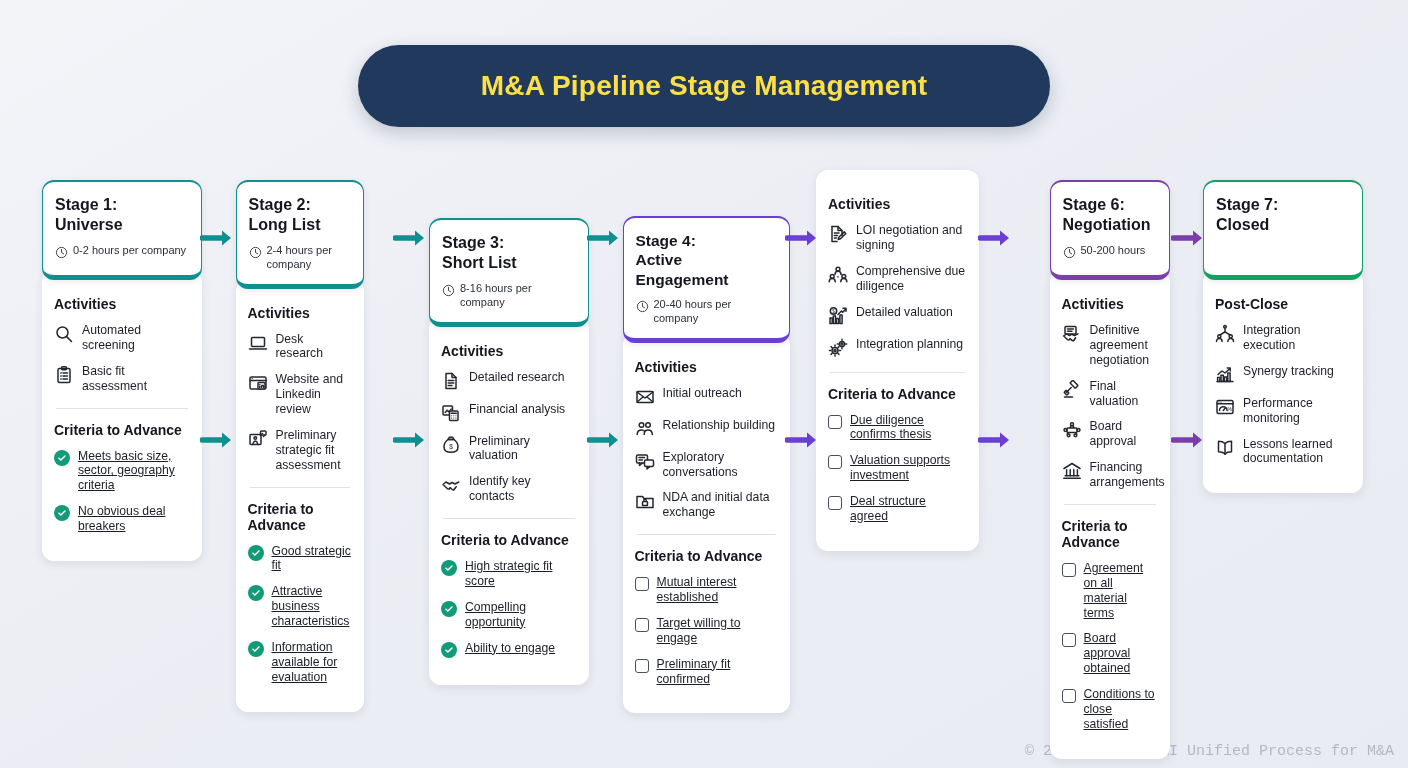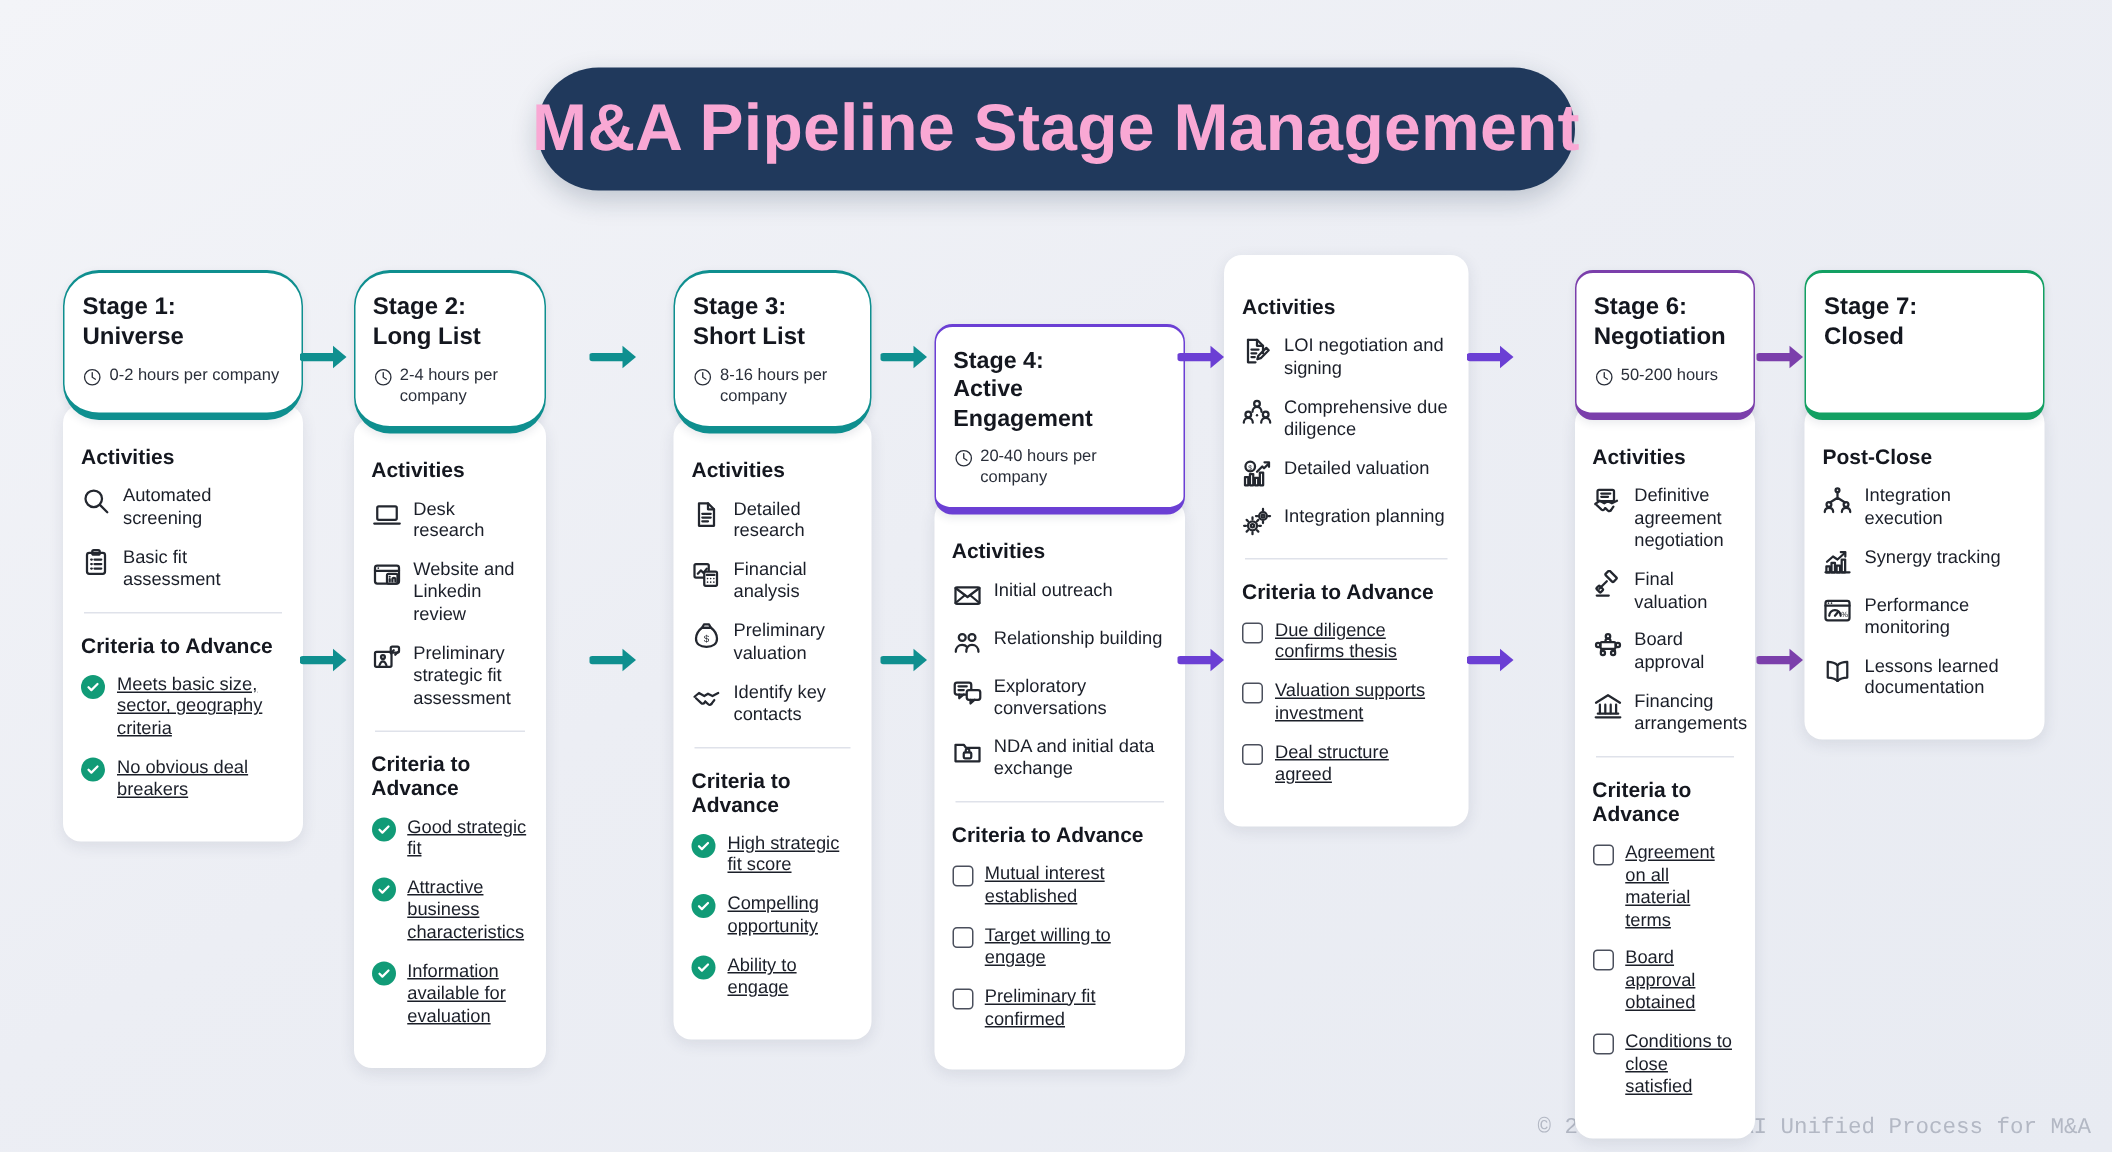--- a/index.html
+++ b/index.html
@@ -27,22 +27,22 @@
     width: 692px;
     height: 82px;
     background: #20395c;
     border-radius: 41px;
     display: flex;
     align-items: center;
     justify-content: center;
     box-shadow: 0 6px 18px rgba(20,40,70,0.22);
   }
   .title-text {
-    color: #f9a8d4;
-    font-size: 44px;
+    color: #fde047;
+    font-size: 28px;
     font-weight: bold;
     letter-spacing: 0.2px;
     white-space: nowrap;
   }
 
   
   .stages {
     position: absolute;
     left: 42px;
     top: 180px;
@@ -60,21 +60,21 @@
   .stage-head {
     background: #ffffff;
     border-radius: 12px;
     padding: 13px 12px 12px 12px;
     position: relative;
     z-index: 3;
     min-height: 100px;
     box-shadow: 0 2px 6px rgba(40,50,80,0.10);
   }
   .stage-head.teal   { border-bottom: 5px solid #0f8f8f; border-top: 2px solid #0f8f8f;
-                       border-left: 1px solid #0f8f8f; border-right: 1px solid #0f8f8f; border-radius: 24px; }
+                       border-left: 1px solid #0f8f8f; border-right: 1px solid #0f8f8f; }
   .stage-head.violet { border-bottom: 5px solid #6b3fd4; border-top: 2px solid #6b3fd4;
                        border-left: 1px solid #6b3fd4; border-right: 1px solid #6b3fd4; }
   .stage-head.purple { border-bottom: 5px solid #7b3fab; border-top: 2px solid #7b3fab;
                        border-left: 1px solid #7b3fab; border-right: 1px solid #7b3fab; }
   .stage-head.green  { border-bottom: 5px solid #13a063; border-top: 2px solid #13a063;
                        border-left: 1px solid #13a063; border-right: 1px solid #13a063; }
 
   .stage-name {
     font-size: 16px;
     font-weight: bold;
@@ -303,21 +303,21 @@
           <div class="crit">
             <span class="check-circle">
               <svg viewBox="0 0 12 12" width="10" height="10">
                 <path d="M2.4 6.2l2.3 2.3L9.6 3.6" fill="none" stroke="#ffffff" stroke-width="1.8" stroke-linecap="round" stroke-linejoin="round"></path>
               </svg>
             </span>
             <span class="crit-txt">Information available for evaluation</span>
           </div>
         </div>
       </div>
-      <div class="stage-col" style="left: 407px; width: 132px;">
+      <div class="stage-col" style="left: 387px; width: 160px; margin-top: 38px;">
         <div class="stage-head teal">
           <div class="stage-name">Stage 3:
 Short List</div>
           <div class="stage-time">
             <span class="clock"><svg viewBox="0 0 16 16" width="13" height="13">
                 <circle cx="8" cy="8" r="6.3" fill="none" stroke="#2a2f3a" stroke-width="1.1"></circle>
                 <path d="M8 4.2V8l2.6 1.6" fill="none" stroke="#2a2f3a" stroke-width="1.1" stroke-linecap="round"></path>
               </svg></span>
             <span class="stage-time-text">8-16 hours per company</span>
           </div>

